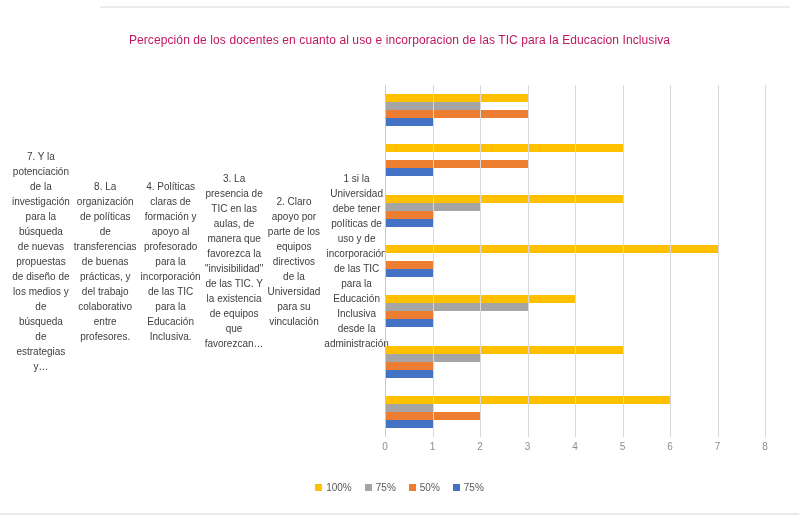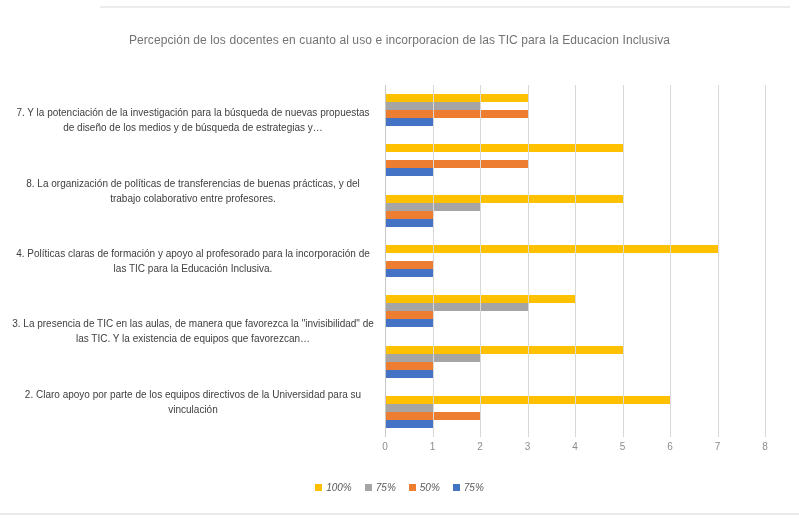--- a/index.html
+++ b/index.html
@@ -14,25 +14,25 @@
     position:absolute;left:100px;top:6px;width:690px;height:2px;
     background:#ececec;
   }
   .bottom-rule{
     position:absolute;left:0;top:513px;width:799px;height:2px;
     background:#e9e9e9;
   }
   .chart-title{
     position:absolute;left:0;top:33px;width:100%;
     text-align:center;
-    font-size:12px;color:#737373;letter-spacing:0.1px;
+    font-size:12px;color:#be185d;letter-spacing:0.1px;
   }
   .labels-col{
     position:absolute;left:12px;top:85px;width:366px;height:352px;
-    display:flex;flex-direction:column;
+    display:flex;
   }
   .cat-cell{
     flex:1;display:flex;align-items:center;justify-content:center;
     text-align:center;
     font-size:10px;line-height:1.5;color:#404040;
     padding-right:4px;
   }
   .plot-area{
     position:absolute;left:385px;top:85px;width:380px;height:352px;
   }
@@ -52,38 +52,39 @@
     position:absolute;left:385px;top:441px;width:380px;height:14px;
   }
   .x-tick{
     position:absolute;transform:translateX(-50%);
     font-size:10px;color:#8c8c8c;
   }
   .legend{
     position:absolute;left:0;top:482px;width:100%;
     display:flex;justify-content:center;align-items:center;gap:13px;
   }
-  .legend-item{display:flex;align-items:center;gap:4px;font-style:italic;}
+  .legend-item{display:flex;align-items:center;gap:4px;}
   .legend-swatch{width:7px;height:7px;display:inline-block;}
   .legend-label{font-size:10px;color:#595959;}
 </style>
 </head>
 <body>
 
 <div id="page">
   <div class="top-rule"></div>
 
   <div class="chart-title">Percepción de los docentes  en cuanto al uso e incorporacion de las TIC para la Educacion Inclusiva</div>
 
   <div class="labels-col" id="labels-col">
       <div class="cat-cell">7. Y la potenciación de la investigación para la búsqueda de nuevas propuestas de diseño de los medios y de búsqueda de estrategias y…</div>
       <div class="cat-cell">8. La organización de políticas de transferencias de buenas prácticas, y del trabajo colaborativo entre profesores.</div>
       <div class="cat-cell">4. Políticas claras de formación y apoyo al profesorado para la incorporación de las TIC para la Educación Inclusiva.</div>
       <div class="cat-cell">3. La presencia de TIC en las aulas, de manera que favorezca la "invisibilidad" de las TIC. Y la existencia de equipos que favorezcan…</div>
       <div class="cat-cell">2. Claro apoyo por parte de los equipos directivos de la Universidad para su vinculación</div>
+      <div class="cat-cell">1 si la Universidad debe tener políticas de uso y de incorporación de las TIC para la Educación Inclusiva desde la administración</div>
     </div>
 
   <div class="plot-area" id="plot-area">
     <div class="rows" id="rows">
         <div class="bar-group">
           <div class="bar" style="width: 37.5%; background: rgb(255, 192, 0);"></div>
           <div class="bar" style="width: 25%; background: rgb(165, 165, 165);"></div>
           <div class="bar" style="width: 37.5%; background: rgb(237, 125, 49);"></div>
           <div class="bar" style="width: 12.5%; background: rgb(68, 114, 196);"></div>
         </div>

